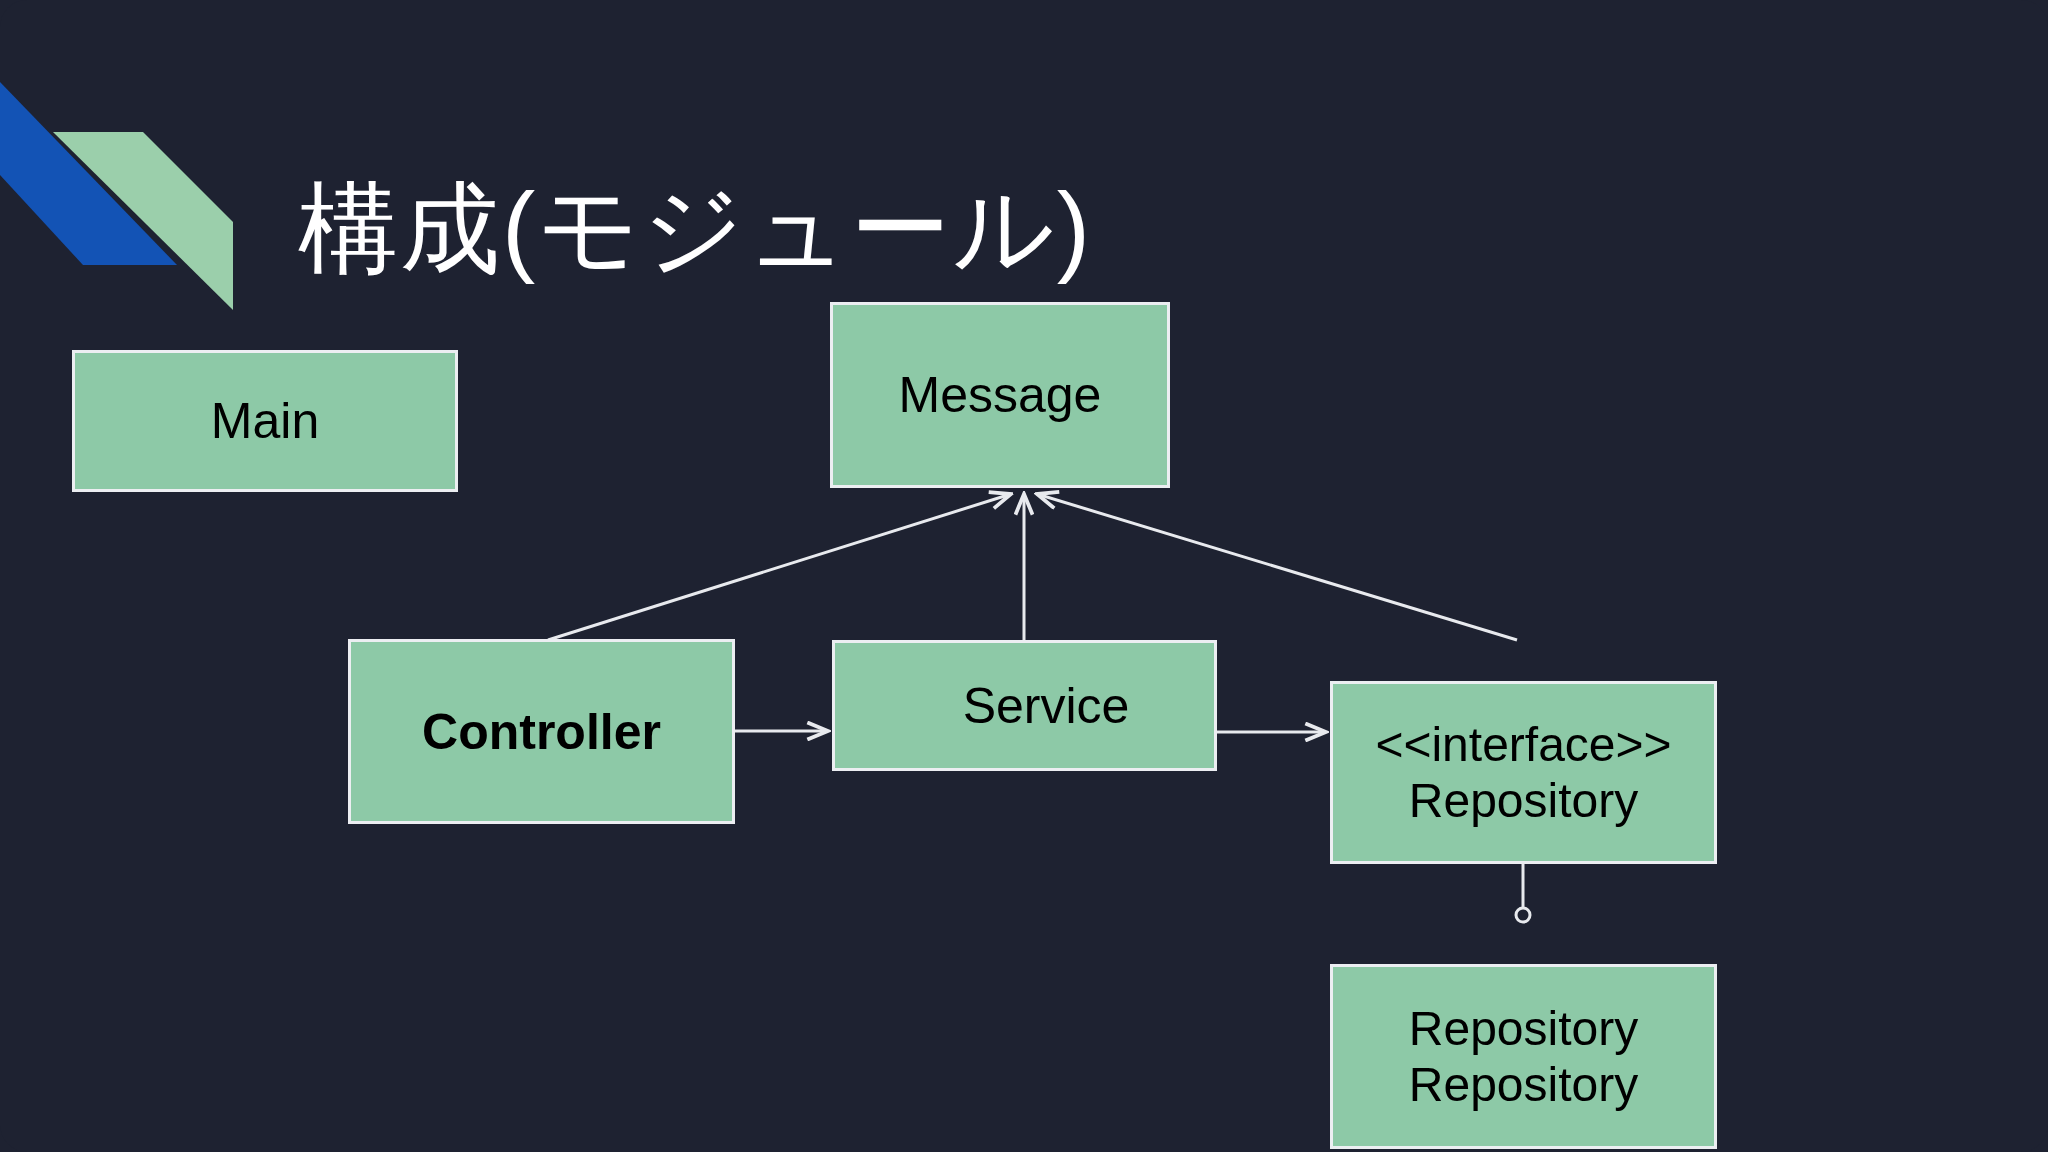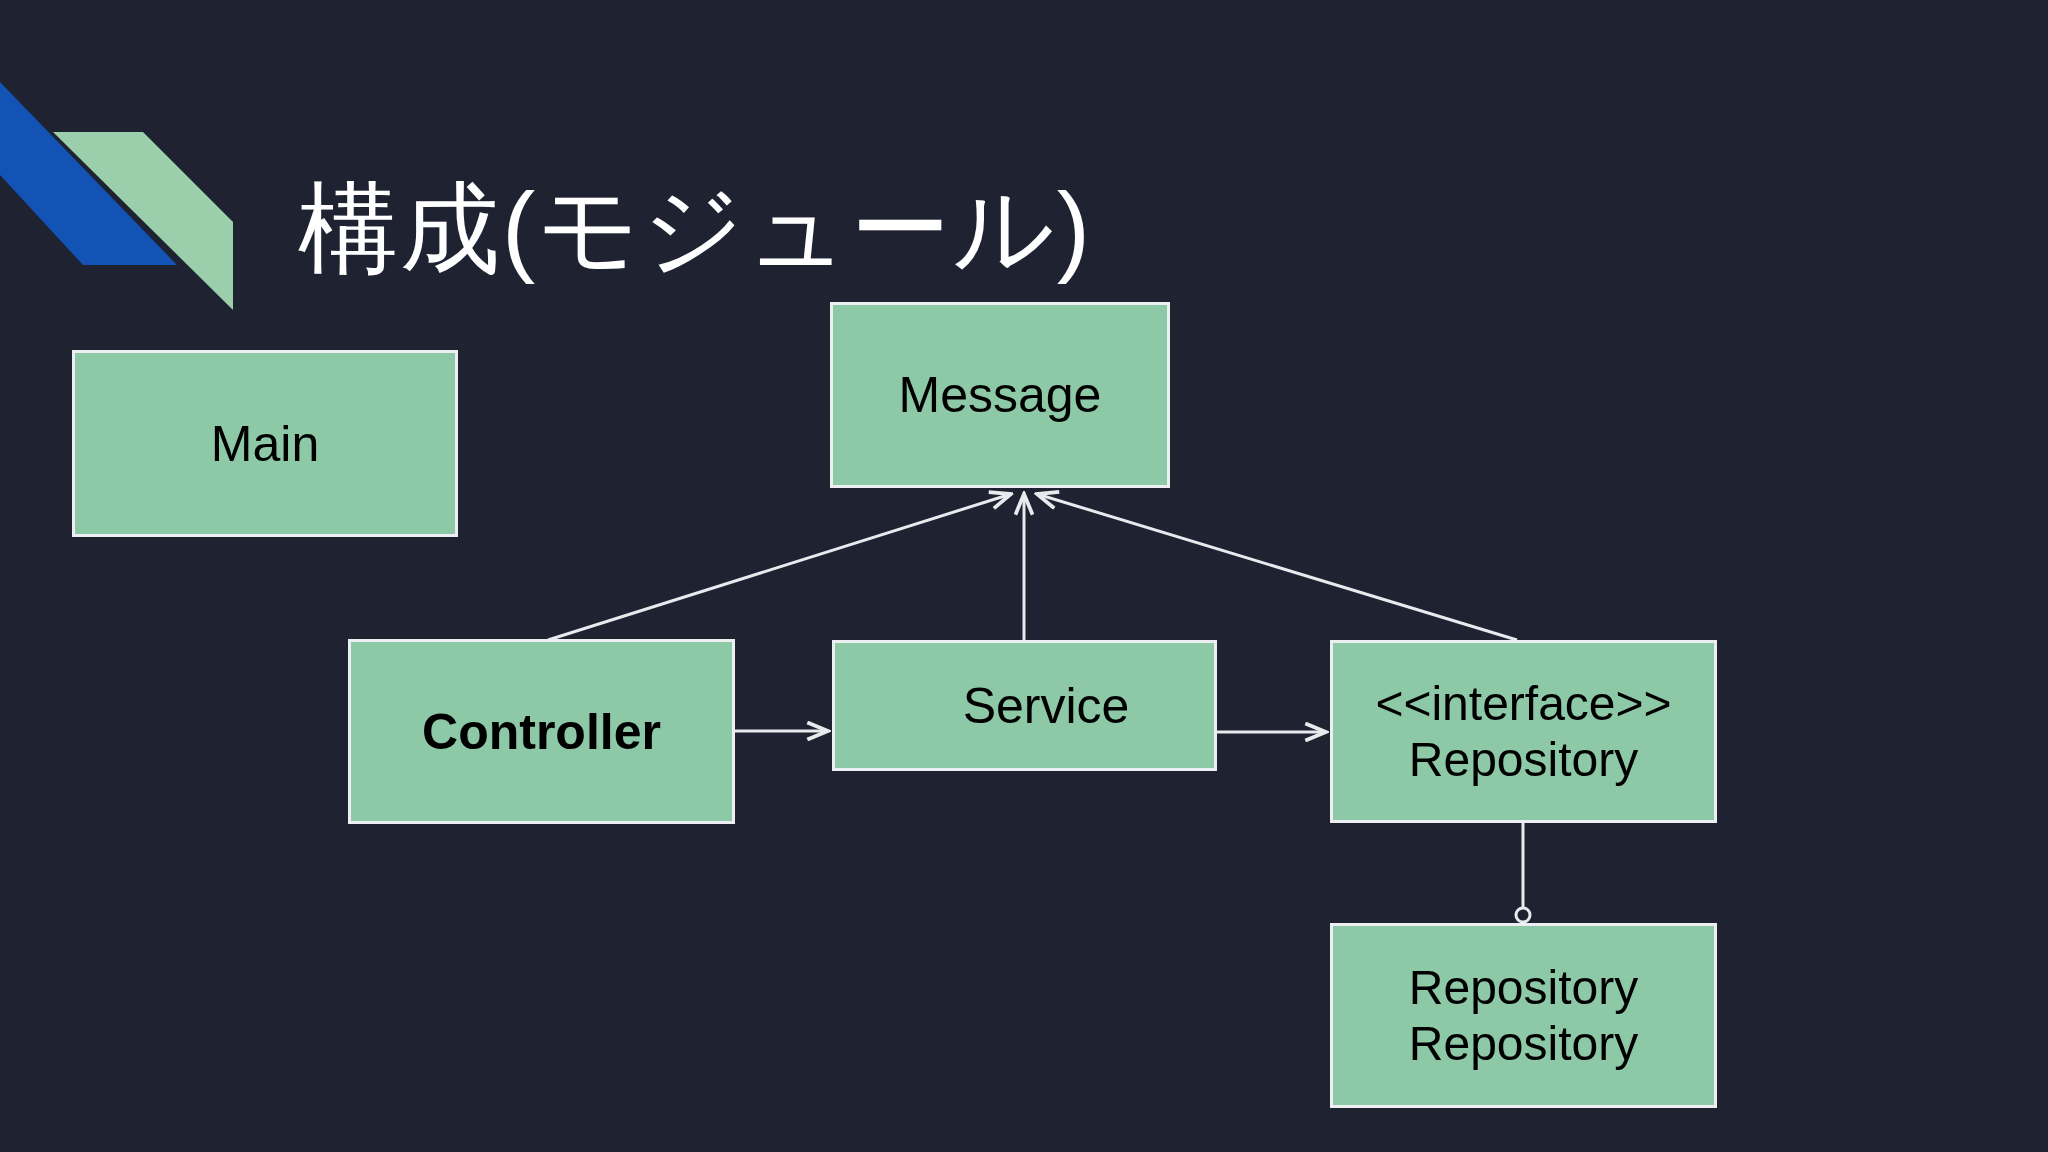--- a/index.html
+++ b/index.html
@@ -21,22 +21,22 @@
     color:var(--title_text,#ffffff);white-space:nowrap;
   }
   .node{
     position:absolute;z-index:2;box-sizing:border-box;
     background:var(--node_fill,#8dc9a7);
     border:3px solid var(--node_border,#eceef2);
     color:var(--node_text,#000000);
     display:flex;flex-direction:column;align-items:center;justify-content:center;
     text-align:center;font-size:50px;line-height:1.16;
   }
-  .node--two-line{font-size:48px;}
-  #node-main{left:72px;top:350px;width:386px;height:187px;}
+  .node--two-line{font-size:48px;margin-top:41px;}
+  #node-main{left:72px;top:350px;width:386px;height:142px;}
   #node-message{left:830px;top:302px;width:340px;height:186px;}
   #node-controller{left:348px;top:639px;width:387px;height:185px;font-weight:bold;}
   #node-service{left:832px;top:640px;width:385px;height:131px;padding-left:43px;}
   #node-interface-repository{left:1330px;top:640px;width:387px;height:183px;}
   #node-repository-postgresql{left:1330px;top:923px;width:387px;height:185px;}
 </style>
 </head>
 <body>
 
 <div class="slide">

